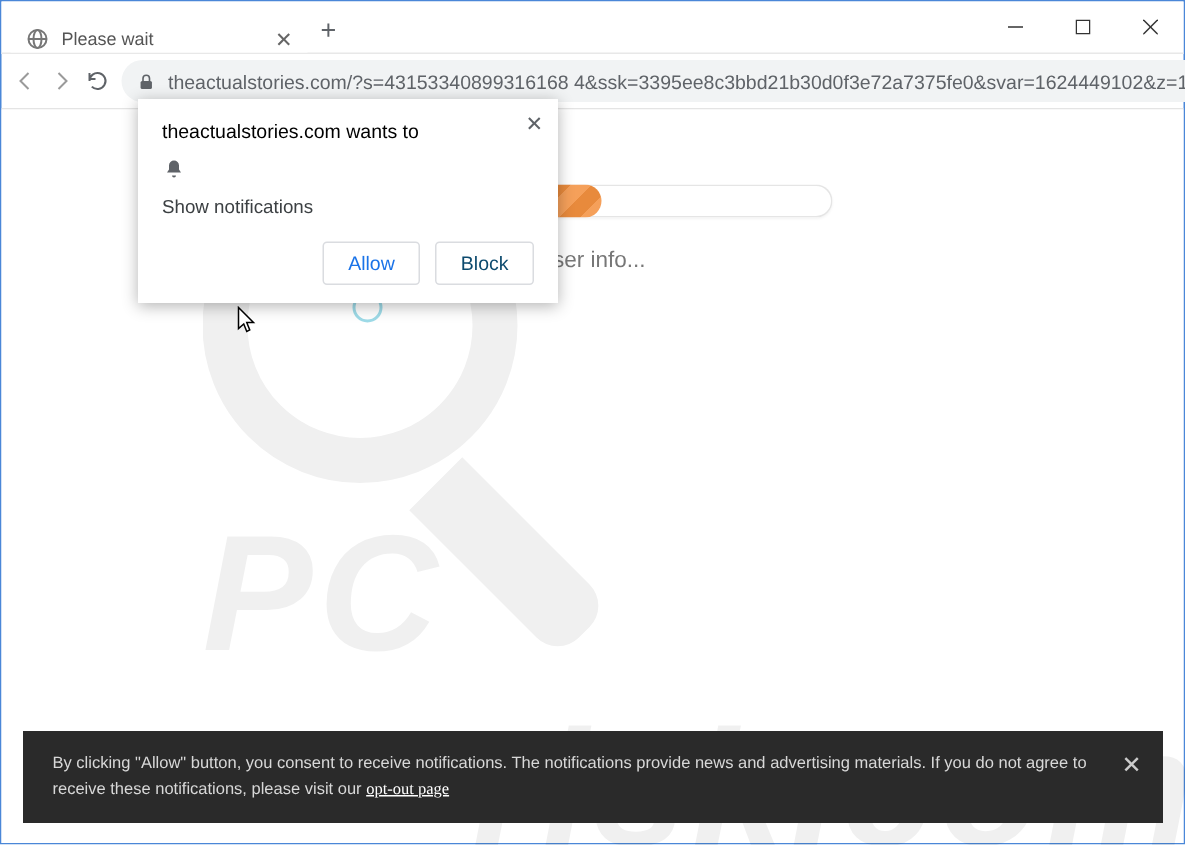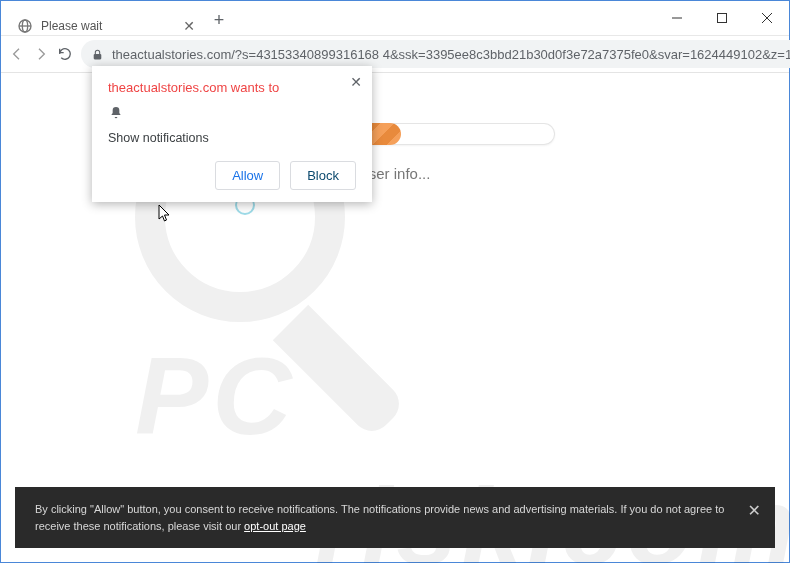--- a/index.html
+++ b/index.html
@@ -27,21 +27,21 @@
 .addr-bar { height: 37px; display: flex; align-items: center; padding: 0 8px; gap: 8px; border-bottom: 1px solid #e4e4e4; }
 .nav-btn { width: 24px; height: 24px; display: flex; align-items: center; justify-content: center; color: #9a9a9a; border-radius: 50%; }
 .nav-btn.active { color: #5f6368; }
 .omnibox { flex: 1; height: 28px; background: #f1f3f4; border-radius: 14px; display: flex; align-items: center; padding: 0 10px; font-size: 13px; color: #5f6368; gap: 8px; }
 .omnibox .lock { color: #5f6368; }
 .omnibox-text { flex: 1; white-space: nowrap; overflow: hidden; text-overflow: ellipsis; }
 
 
 .notif-popup { position: absolute; top: 65px; left: 91px; width: 280px; background: #fff; box-shadow: 0 2px 10px rgba(0,0,0,.3); padding: 14px 16px 12px 16px; z-index: 20; }
 .notif-close { position: absolute; top: 8px; right: 10px; color: #5f6368; font-size: 14px; cursor: pointer; }
-.notif-title { font-size: 13px; color: #ef4444; margin-bottom: 10px; }
+.notif-title { font-size: 13px; color: #000000; margin-bottom: 10px; }
 .notif-row { display: flex; align-items: flex-start; gap: 10px; font-size: 12.5px; color: #3c4043; margin-bottom: 16px; flex-direction: column; }
 .notif-actions { display: flex; justify-content: flex-end; gap: 10px; }
 .notif-btn { border: 1px solid #dadce0; background: #fff; padding: 6px 16px; font-size: 13px; border-radius: 3px; cursor: pointer; }
 .notif-btn.allow { color: #1a73e8; }
 .notif-btn.block { color: #0c4a6e; }
 
 
 .page { flex: 1; position: relative; background: #fff; }
 .progress-wrap { position: absolute; top: 50px; left: 50%; transform: translateX(-50%); width: 320px; height: 22px; border-radius: 11px; background: #fff; box-shadow: inset 0 0 0 1px #e5e5e5, 0 1px 2px rgba(0,0,0,.05); overflow: hidden; }
 .progress-fill { height: 100%; width: 52%; background: repeating-linear-gradient(-45deg, #f5a05a 0, #f5a05a 10px, #e88a3c 10px, #e88a3c 20px); border-radius: 11px; }
@@ -49,21 +49,21 @@
 .status-item { display: flex; align-items: center; gap: 12px; margin-bottom: 12px; font-size: 15px; color: #777; }
 .status-icon { width: 20px; height: 20px; border-radius: 50%; display: flex; align-items: center; justify-content: center; flex-shrink: 0; }
 .status-icon.done { background: #3bbf8f; color: #fff; font-size: 12px; }
 .status-icon.pending { border: 2px solid #9edbe8; }
 
 
 .cursor { position: absolute; top: 203px; left: 157px; z-index: 30; pointer-events: none; }
 
 
 .footer-banner { position: absolute; bottom: 14px; left: 14px; right: 14px; background: #2a2a2a; color: #d8d8d8; font-size: 11px; padding: 14px 40px 14px 20px; line-height: 1.5; z-index: 5; }
-.footer-banner a { color: #fff; text-decoration: underline; }
+.footer-banner a { color: #fff; text-decoration: underline; font-family: Liberation Serif, serif; }
 .footer-close { position: absolute; top: 12px; right: 14px; color: #ccc; font-size: 16px; cursor: pointer; }
 </style>
 </head>
 <body>
 
 <div class="window-frame">
 
   <div class="watermark">
     <div class="mag">
       <div class="mag-circle"></div>

